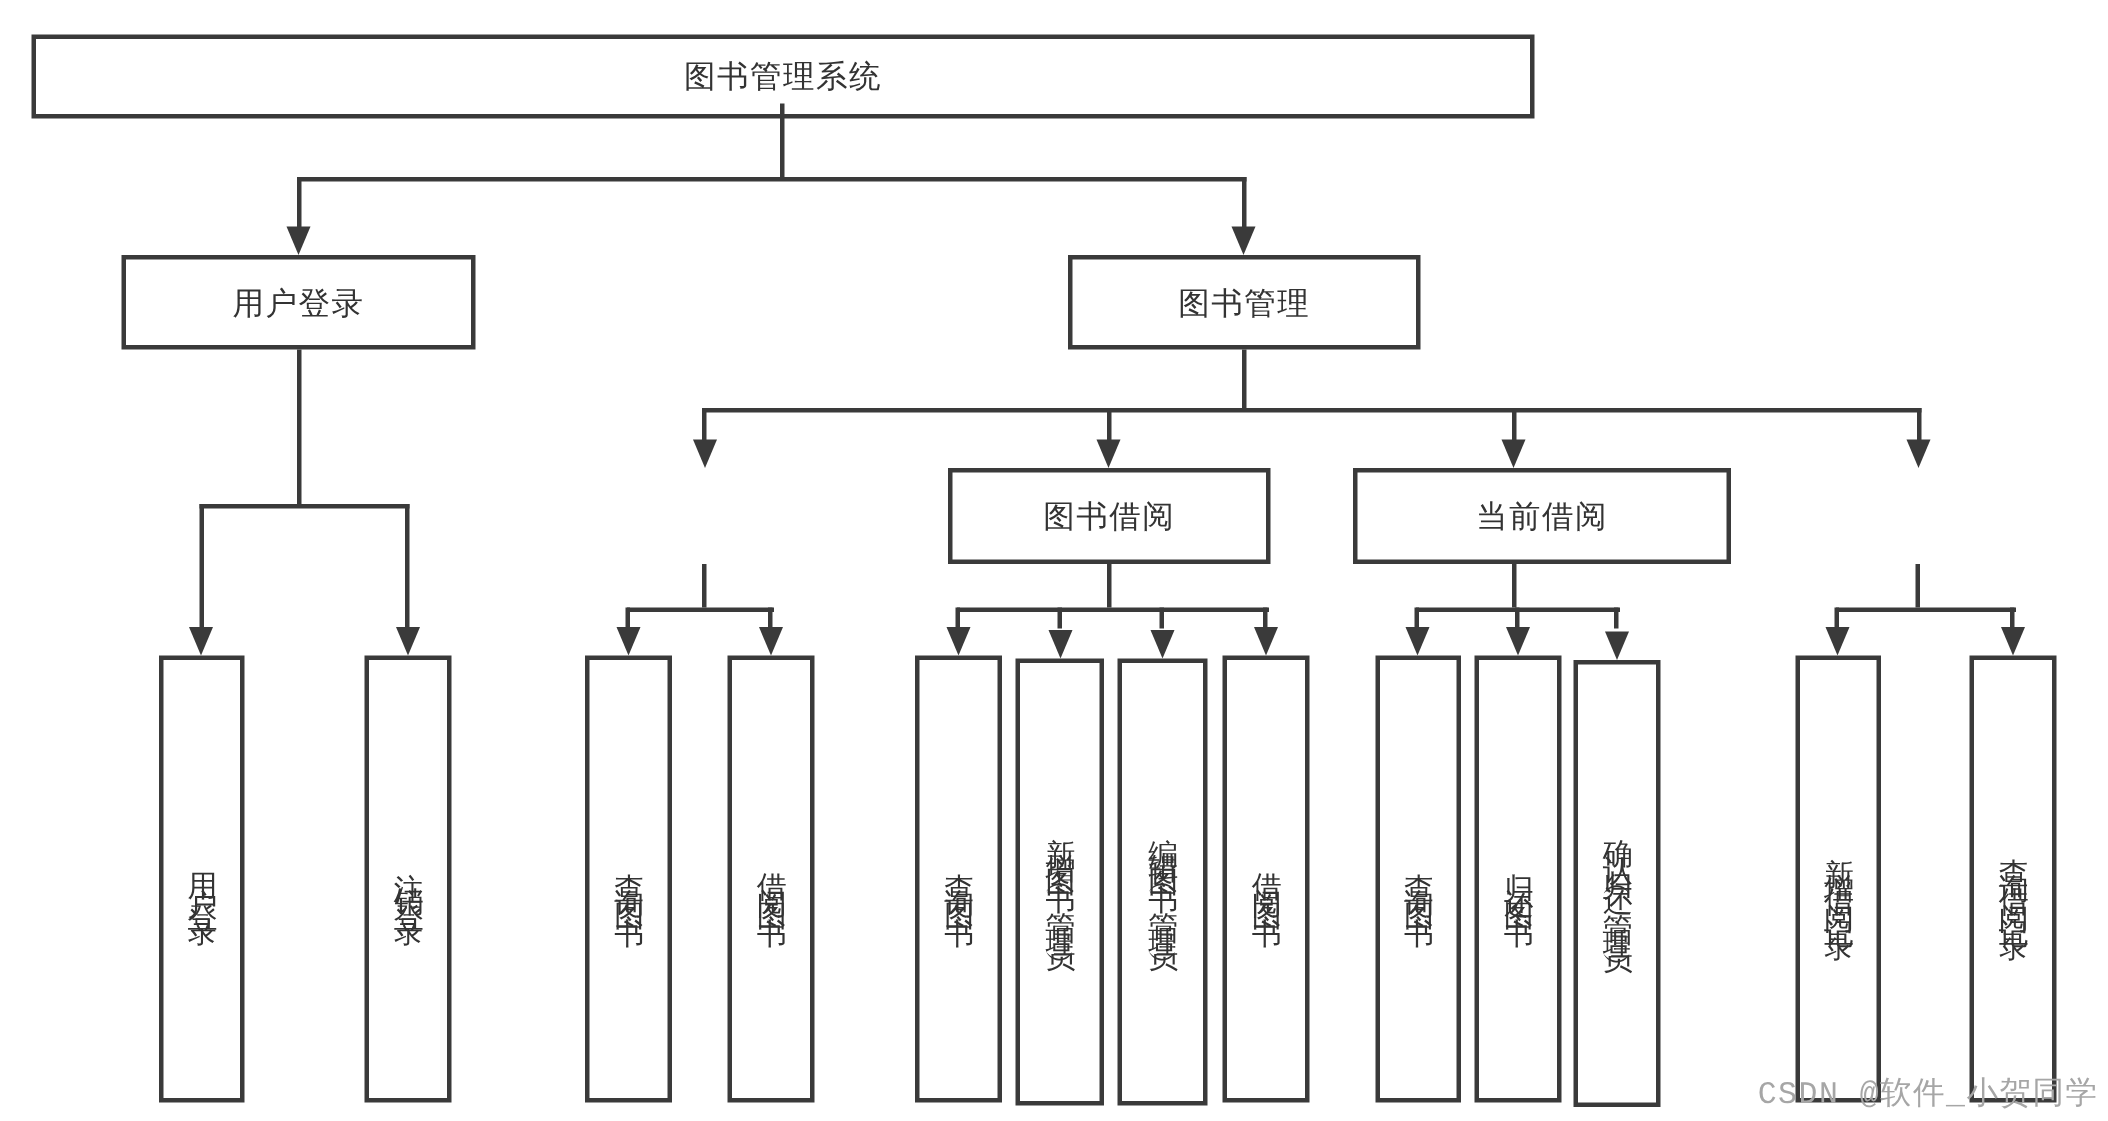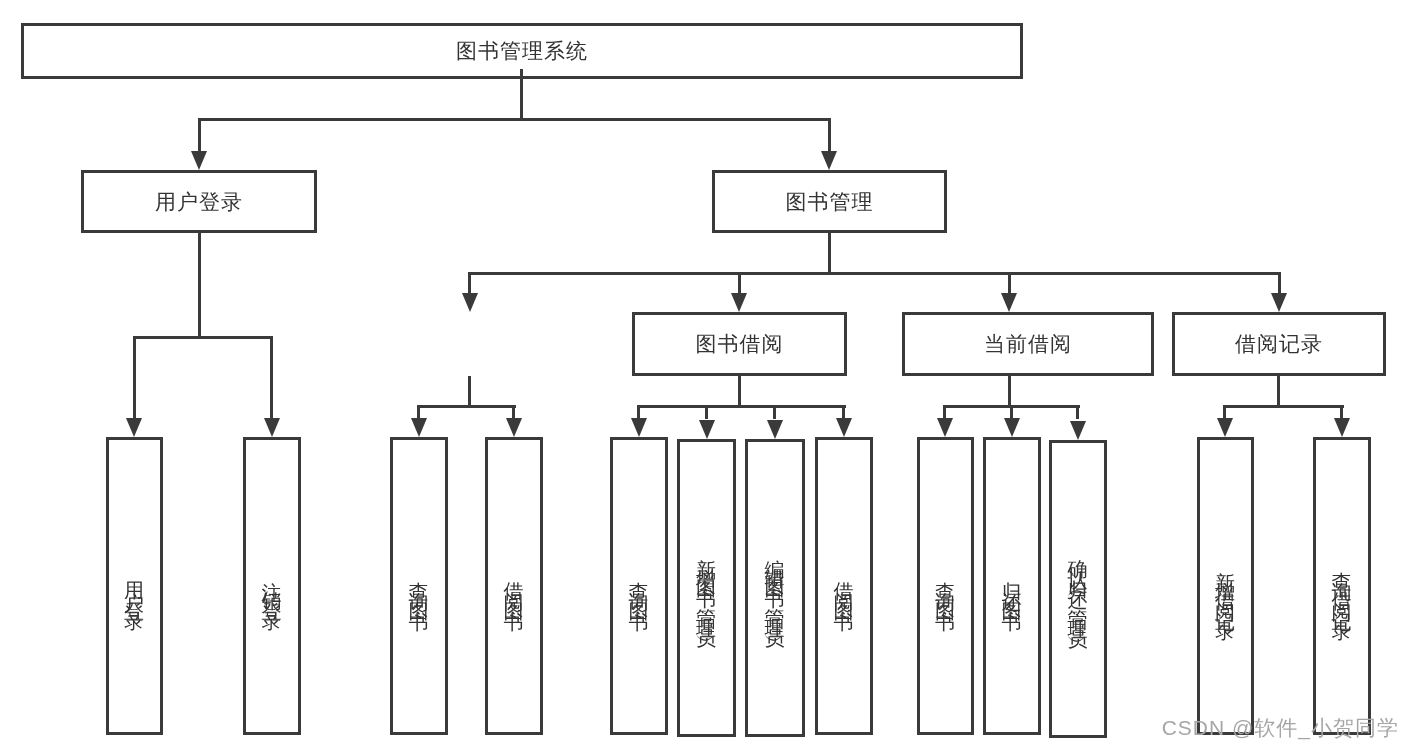--- a/index.html
+++ b/index.html
@@ -29,36 +29,35 @@
   .line{position:absolute;background:var(--line);}
   .arrow{
     position:absolute;width:0;height:0;
     border-left:8px solid transparent;
     border-right:8px solid transparent;
     border-top:19px solid var(--line);
   }
   .watermark{
     position:absolute;right:6px;bottom:5px;
     font-size:21px;color:var(--watermark);
-    letter-spacing:1px;z-index:5;white-space:nowrap;
+    letter-spacing:1px;z-index:5;white-space:nowrap;font-family:Liberation Mono, monospace;
   }
 </style>
 </head>
 <body>
 
 <div class="canvas">
 
   <div class="node" style="left:21px;top:23px;width:1002px;height:56px">图书管理系统</div>
 
   <div class="node" style="left:81px;top:170px;width:236px;height:63px">用户登录</div>
   <div class="node" style="left:712px;top:170px;width:235px;height:63px">图书管理</div>
 
   <div class="node" style="left:632px;top:312px;width:215px;height:64px">图书借阅</div>
   <div class="node" style="left:902px;top:312px;width:252px;height:64px">当前借阅</div>
-  <div class="node" style="left:1172px;top:312px;width:214px;height:64px">借阅记录</div>
 
   <div class="node leaf" style="left:106px;top:437px;width:57px;height:298px">用户登录</div>
   <div class="node leaf" style="left:243px;top:437px;width:58px;height:298px">注销登录</div>
 
   <div class="node leaf" style="left:390px;top:437px;width:58px;height:298px">查询图书</div>
   <div class="node leaf" style="left:485px;top:437px;width:58px;height:298px">借阅图书</div>
 
   <div class="node leaf" style="left:610px;top:437px;width:58px;height:298px">查询图书</div>
   <div class="node leaf" style="left:677px;top:439px;width:59px;height:298px">新增图书（管理员）</div>
   <div class="node leaf" style="left:745px;top:439px;width:60px;height:298px">编辑图书（管理员）</div>

